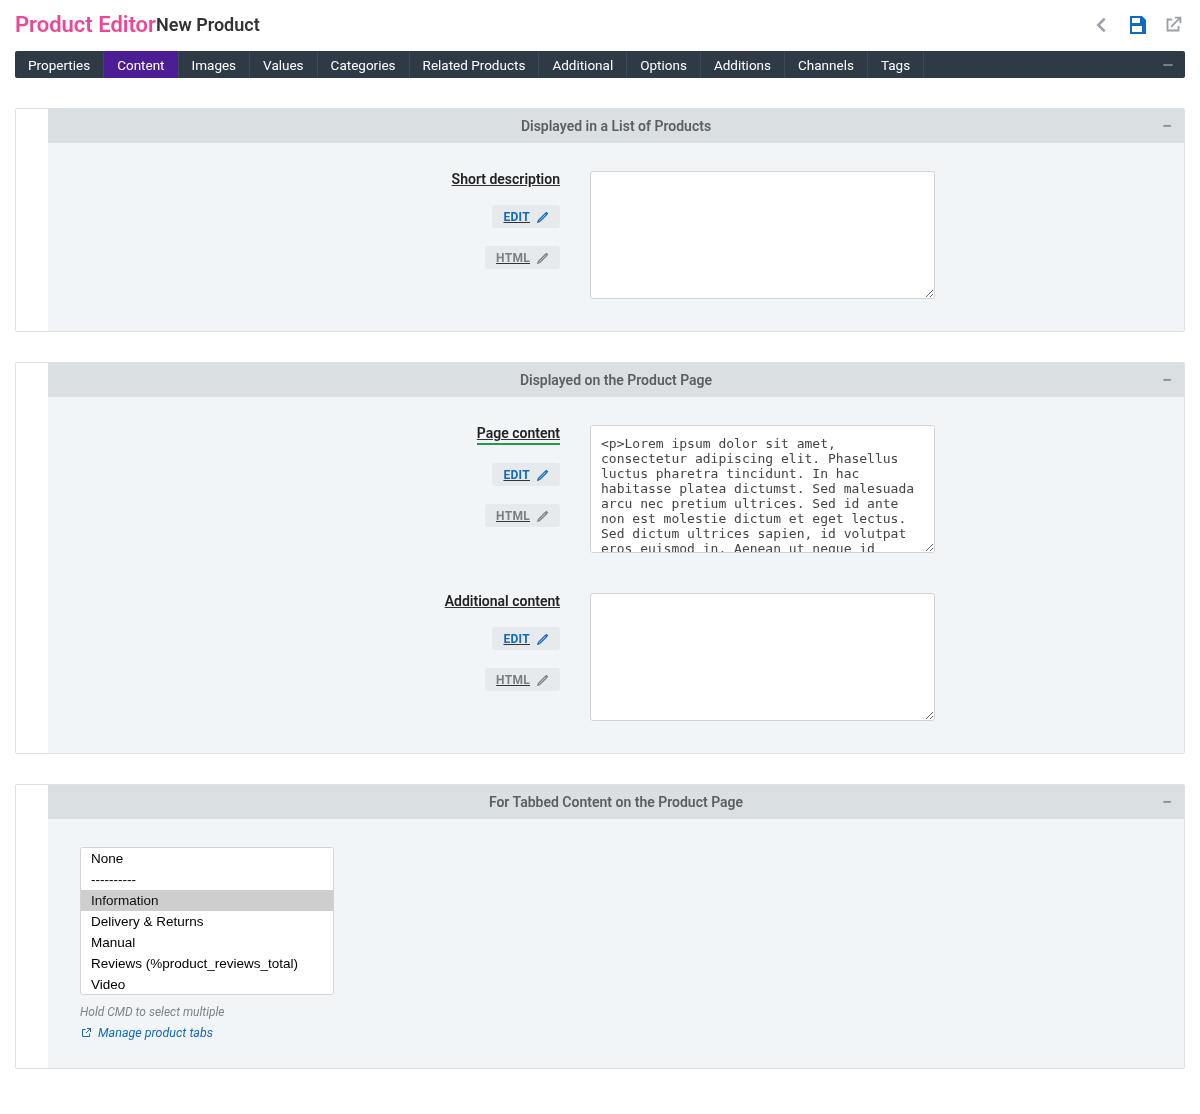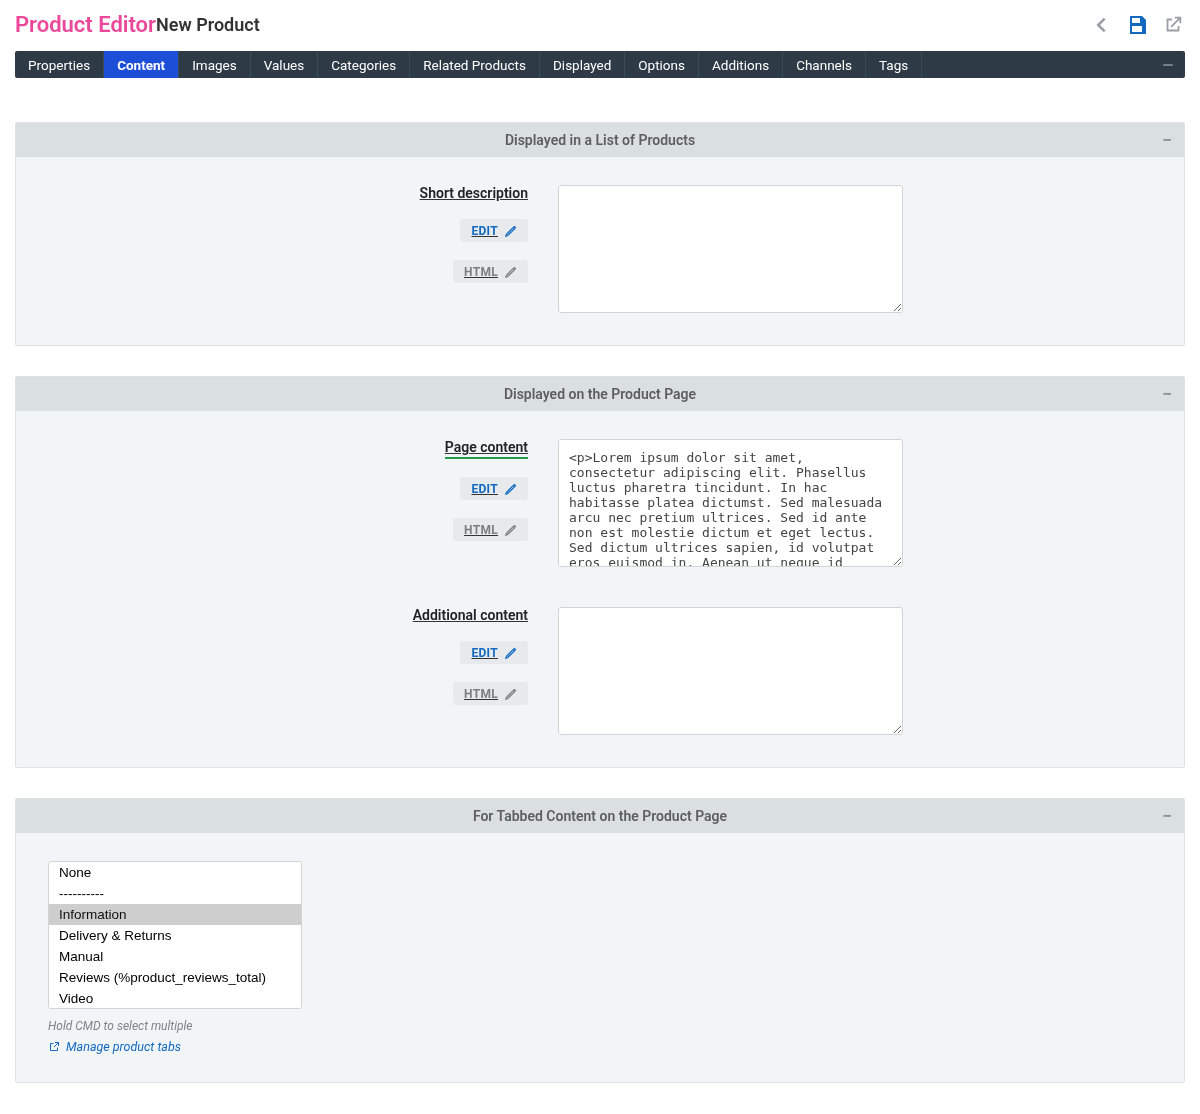--- a/index.html
+++ b/index.html
@@ -7,24 +7,24 @@
 body { padding: 5px 0; }
 
 .header { display: flex; align-items: center; justify-content: space-between; padding: 7px 15px 14px 15px; }
 .header h1 { font-size: 22px; font-weight: 600; color: #ec4899; }
 .header-center { flex: 1; text-align: left; font-size: 18px; font-weight: 600; color: #333; }
 .header-actions { display: flex; gap: 12px; align-items: center; }
 .hdr-icon { width: 24px; height: 24px; display: inline-flex; align-items: center; justify-content: center; cursor: pointer; }
 
 .tabbar { display: flex; background: #2e3b46; height: 27px; margin: 0 15px; border-radius: 2px; position: relative; align-items: stretch; }
 .tabbar .tab { padding: 0 13px; color: #fff; font-size: 13.5px; display: flex; align-items: center; border-right: 1px solid #3b4a57; cursor: pointer; }
-.tabbar .tab.active { background: #1d4ed8; font-weight: bold; }
+.tabbar .tab.active { background: #4c1d95; }
 .tabbar .collapse-tabs { margin-left: auto; width: 34px; display: flex; align-items: center; justify-content: center; color: #aaa; cursor: pointer; }
 
-.panel { margin: 44px 15px 0 15px; border: 1px solid #e1e1e1; border-radius: 2px; }
+.panel { margin: 30px 15px 0 15px; border: 1px solid #e1e1e1; border-radius: 2px; padding-left: 32px; }
 .panel:first-of-type { margin-top: 30px; }
 .panel + .panel { margin-top: 30px; }
 .panel-head { background: #dadfe2; color: #5c5f62; font-size: 14px; font-weight: 600; text-align: center; padding: 9px 12px; position: relative; }
 .panel-head .collapse { position: absolute; right: 12px; top: 50%; transform: translateY(-50%); color: #8c9196; cursor: pointer; font-size: 18px; line-height: 1; }
 .panel-body { background: #f1f5f7; padding: 28px 32px; }
 
 .row { display: flex; align-items: flex-start; }
 .row + .row { margin-top: 36px; }
 .col-label { width: 510px; display: flex; flex-direction: column; align-items: flex-end; padding-right: 30px; gap: 18px; text-decoration: underline; }
 .col-label .lbl { font-size: 14px; font-weight: 600; color: #222; }
@@ -75,21 +75,21 @@
 </div>
 
 <div class="tabbar">
 
   <div class="tab">Properties</div>
     <div class="tab active">Content</div>
     <div class="tab">Images</div>
     <div class="tab">Values</div>
     <div class="tab">Categories</div>
     <div class="tab">Related Products</div>
-    <div class="tab">Displayed</div>
+    <div class="tab">Additional</div>
     <div class="tab">Options</div>
     <div class="tab">Additions</div>
     <div class="tab">Channels</div>
     <div class="tab">Tags</div>
     <div class="collapse-tabs">
     <svg viewBox="0 0 24 24" width="14" height="14" fill="#aab2ba">
         <rect x="4" y="11" width="16" height="2"></rect>
       </svg>
   </div>
 </div>

